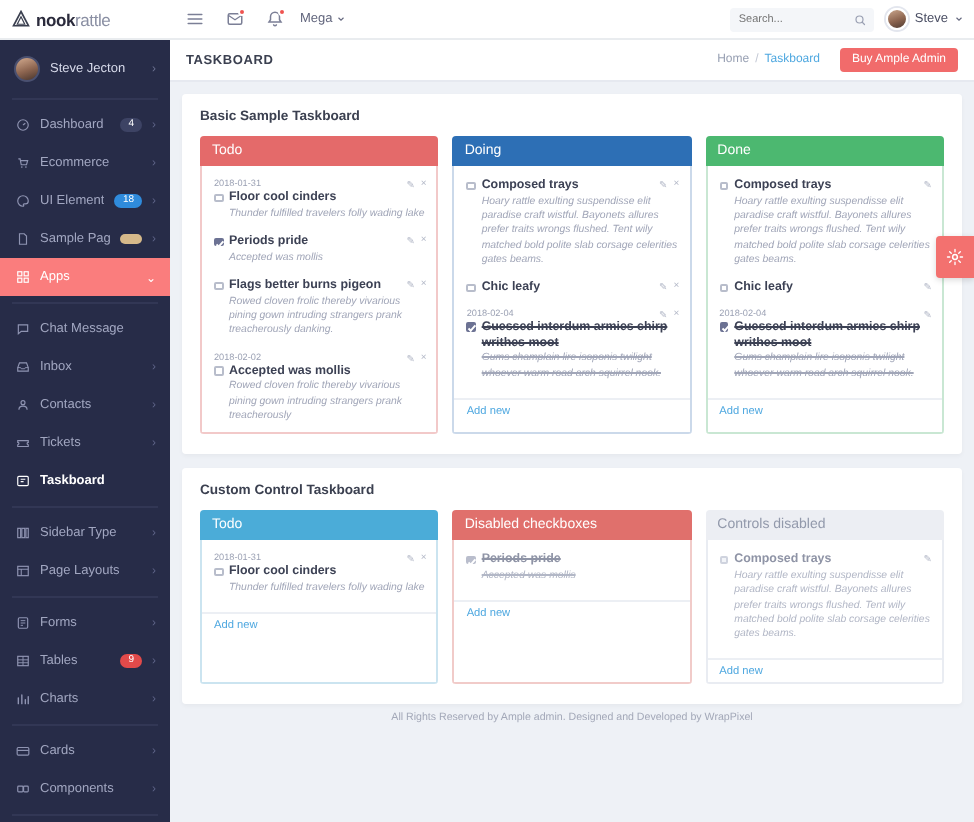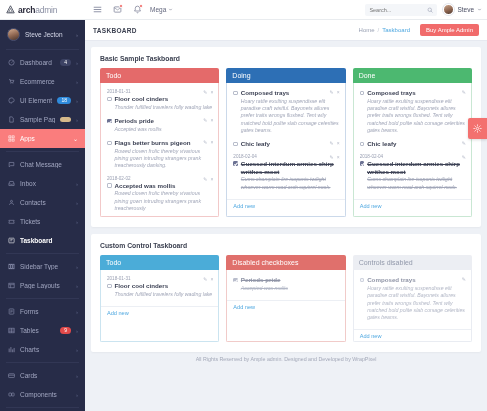--- a/index.html
+++ b/index.html
@@ -184,21 +184,21 @@
 <body>
 
 <div class="topbar">
   <div class="brand">
     <span class="brand-mark">
       <svg viewBox="0 0 24 24" width="9" height="9">
           <path d="M12 2 L22 21 L2 21 Z" fill="none" stroke="#3b4050" stroke-width="2.2"></path>
           <path d="M12 9 L17 19 L7 19 Z" fill="none" stroke="#3b4050" stroke-width="1.6"></path>
         </svg>
     </span>
-    <span class="brand-text"><b>arch</b><span>admin</span></span>
+    <span class="brand-text"><b>nook</b><span>rattle</span></span>
   </div>
   <div class="topbar-right">
     <div class="tb-icon">
       <svg viewBox="0 0 24 24" width="9" height="9">
           <path d="M3 6h18M3 12h18M3 18h18" stroke="#7b7f96" stroke-width="2.2" fill="none" stroke-linecap="round"></path>
         </svg>
     </div>
     <div class="tb-icon" style="margin-left:6px">
       <svg viewBox="0 0 24 24" width="9" height="9">
           <rect x="3" y="5" width="18" height="14" rx="2" fill="none" stroke="#7b7f96" stroke-width="2"></rect>

